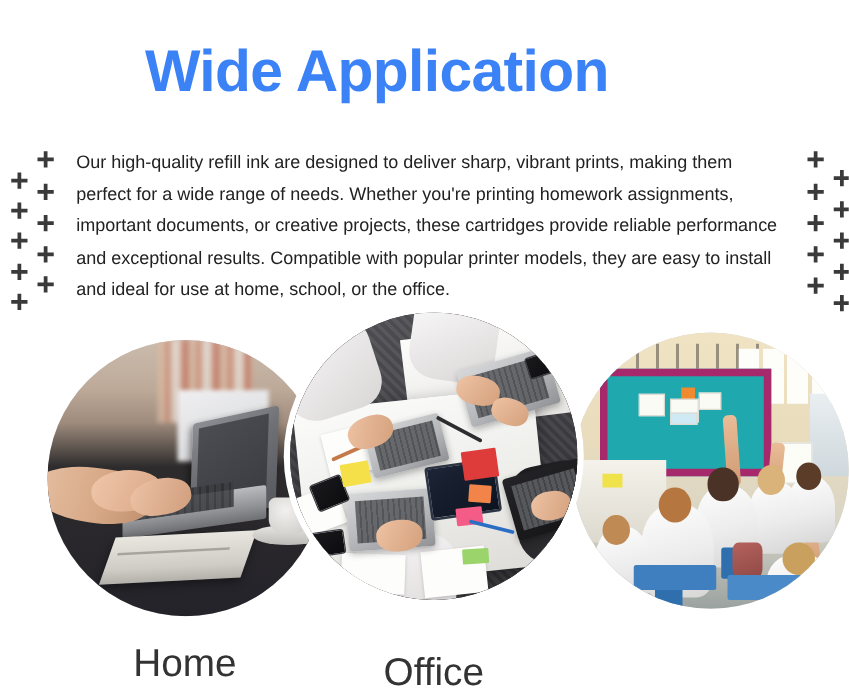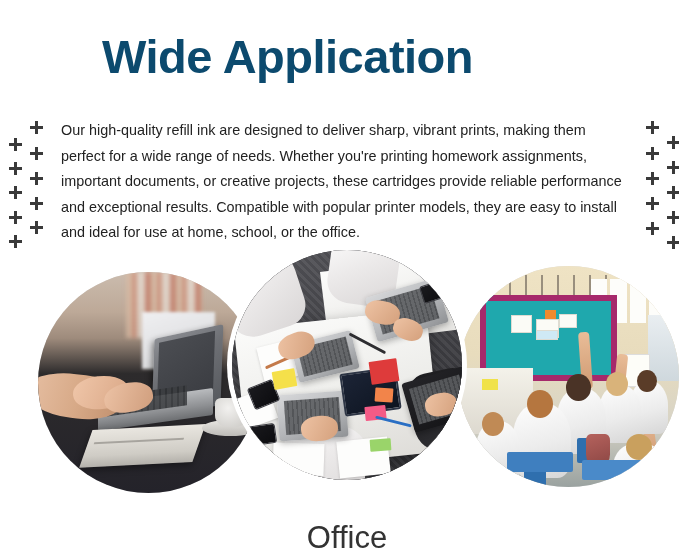--- a/index.html
+++ b/index.html
@@ -14,28 +14,28 @@
     position: relative;
     overflow: hidden;
     font-family: "Liberation Sans", sans-serif;
     -webkit-font-smoothing: antialiased;
   }
 
   
   .page-title {
     position: absolute;
     top: -2px;
-    left: 2px;
+    left: 16px;
     width: 571px;
     text-align: center;
     font-family: "Liberation Sans", sans-serif;
     font-size: 47px;
     font-weight: bold;
     letter-spacing: -0.5px;
-    color: #0c4a6e;
+    color: #3b82f6;
     line-height: 56px;
     white-space: nowrap;
   }
 
   
   .intro-paragraph {
     position: absolute;
     left: 61px;
     top: 104px;
     width: 572px;
@@ -434,20 +434,21 @@
       <div class="home-keyboard"></div>
       <div class="home-arm"></div>
       <div class="home-hand-a"></div>
       <div class="home-hand-b"></div>
       <div class="home-notebook"></div>
       <div class="home-notebook-line"></div>
       <div class="home-saucer"></div>
       <div class="home-cup"></div>
     </div>
   </div>
+  <div class="circle-label label-home">Home</div>
 
   <div class="photo-circle circle-office">
     <div class="scene office-bg">
       <div class="office-carpet"></div>
       <div class="office-table2"></div>
       <div class="office-table"></div>
 
       <div class="person person-1"></div>
       <div class="person person-2"></div>
       <div class="person person-3"></div>

